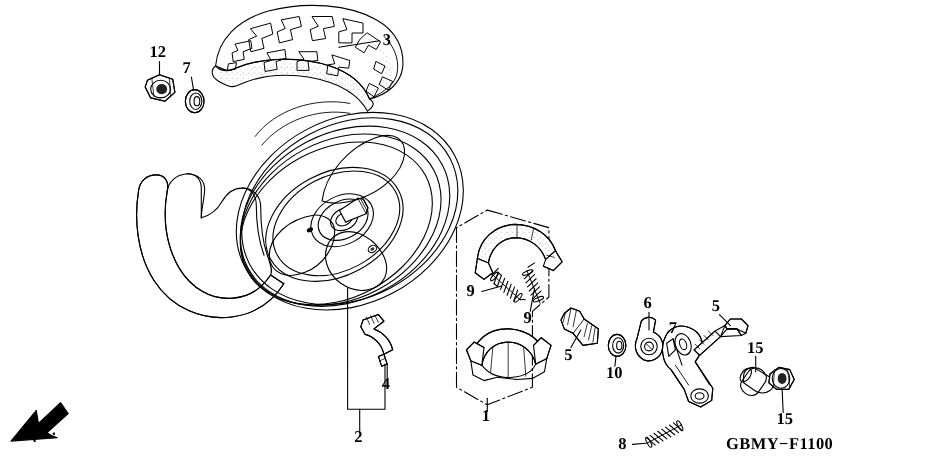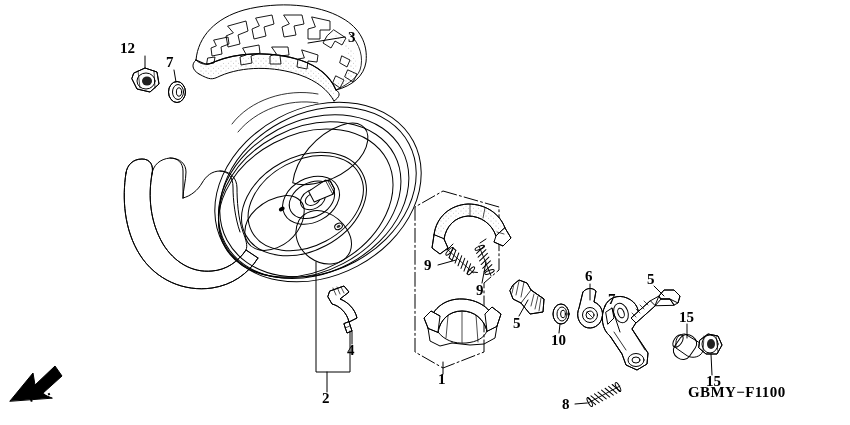--- a/index.html
+++ b/index.html
@@ -389,22 +389,22 @@
   <span class="lbl num" style="left:348px;top:30px;">3</span>
   <span class="lbl num" style="left:347px;top:343px;">4</span>
   <span class="lbl num" style="left:513px;top:316px;">5</span>
   <span class="lbl num" style="left:585px;top:269px;">6</span>
   <span class="lbl num" style="left:608px;top:292px;">7</span>
   <span class="lbl num" style="left:562px;top:397px;">8</span>
   <span class="lbl num" style="left:424px;top:258px;">9</span>
   <span class="lbl num" style="left:476px;top:283px;">9</span>
   <span class="lbl num" style="left:551px;top:333px;text-align:center;">10</span>
   <span class="lbl num" style="left:647px;top:272px;">5</span>
-  <span class="lbl num" style="left:120px;top:41px;">12</span>
+  <span class="lbl num" style="left:136px;top:41px;">12</span>
   <span class="lbl num" style="left:166px;top:55px;">7</span>
   <span class="lbl num" style="left:679px;top:310px;">15</span>
   <span class="lbl num" style="left:706px;top:374px;text-align:right;">15</span>
 
   <span class="frtxt" style="left:31px;top:389px;">FR.</span>
 
-  <span class="code" style="left:660px;top:384px;margin-left:28px;">GBMY−F1100</span>
+  <span class="code" style="left:660px;top:396px;">GBMY−F1100</span>
 
 </div>
 
 </body></html>

